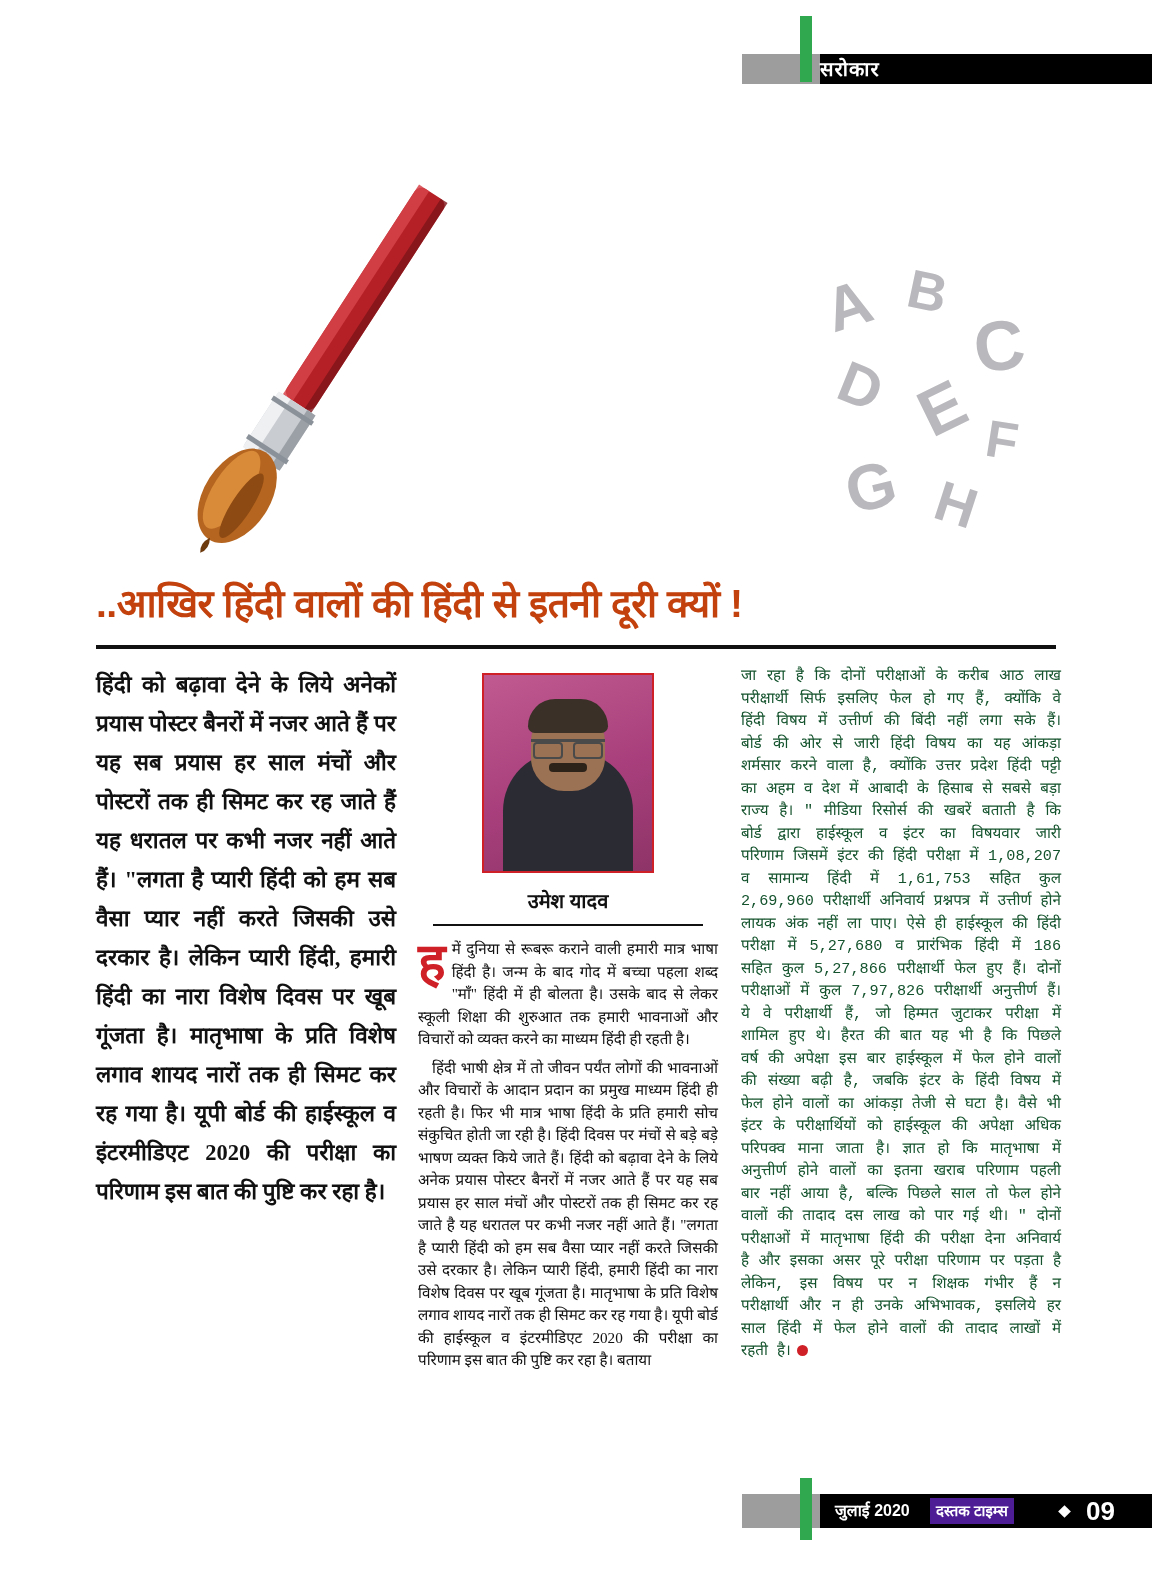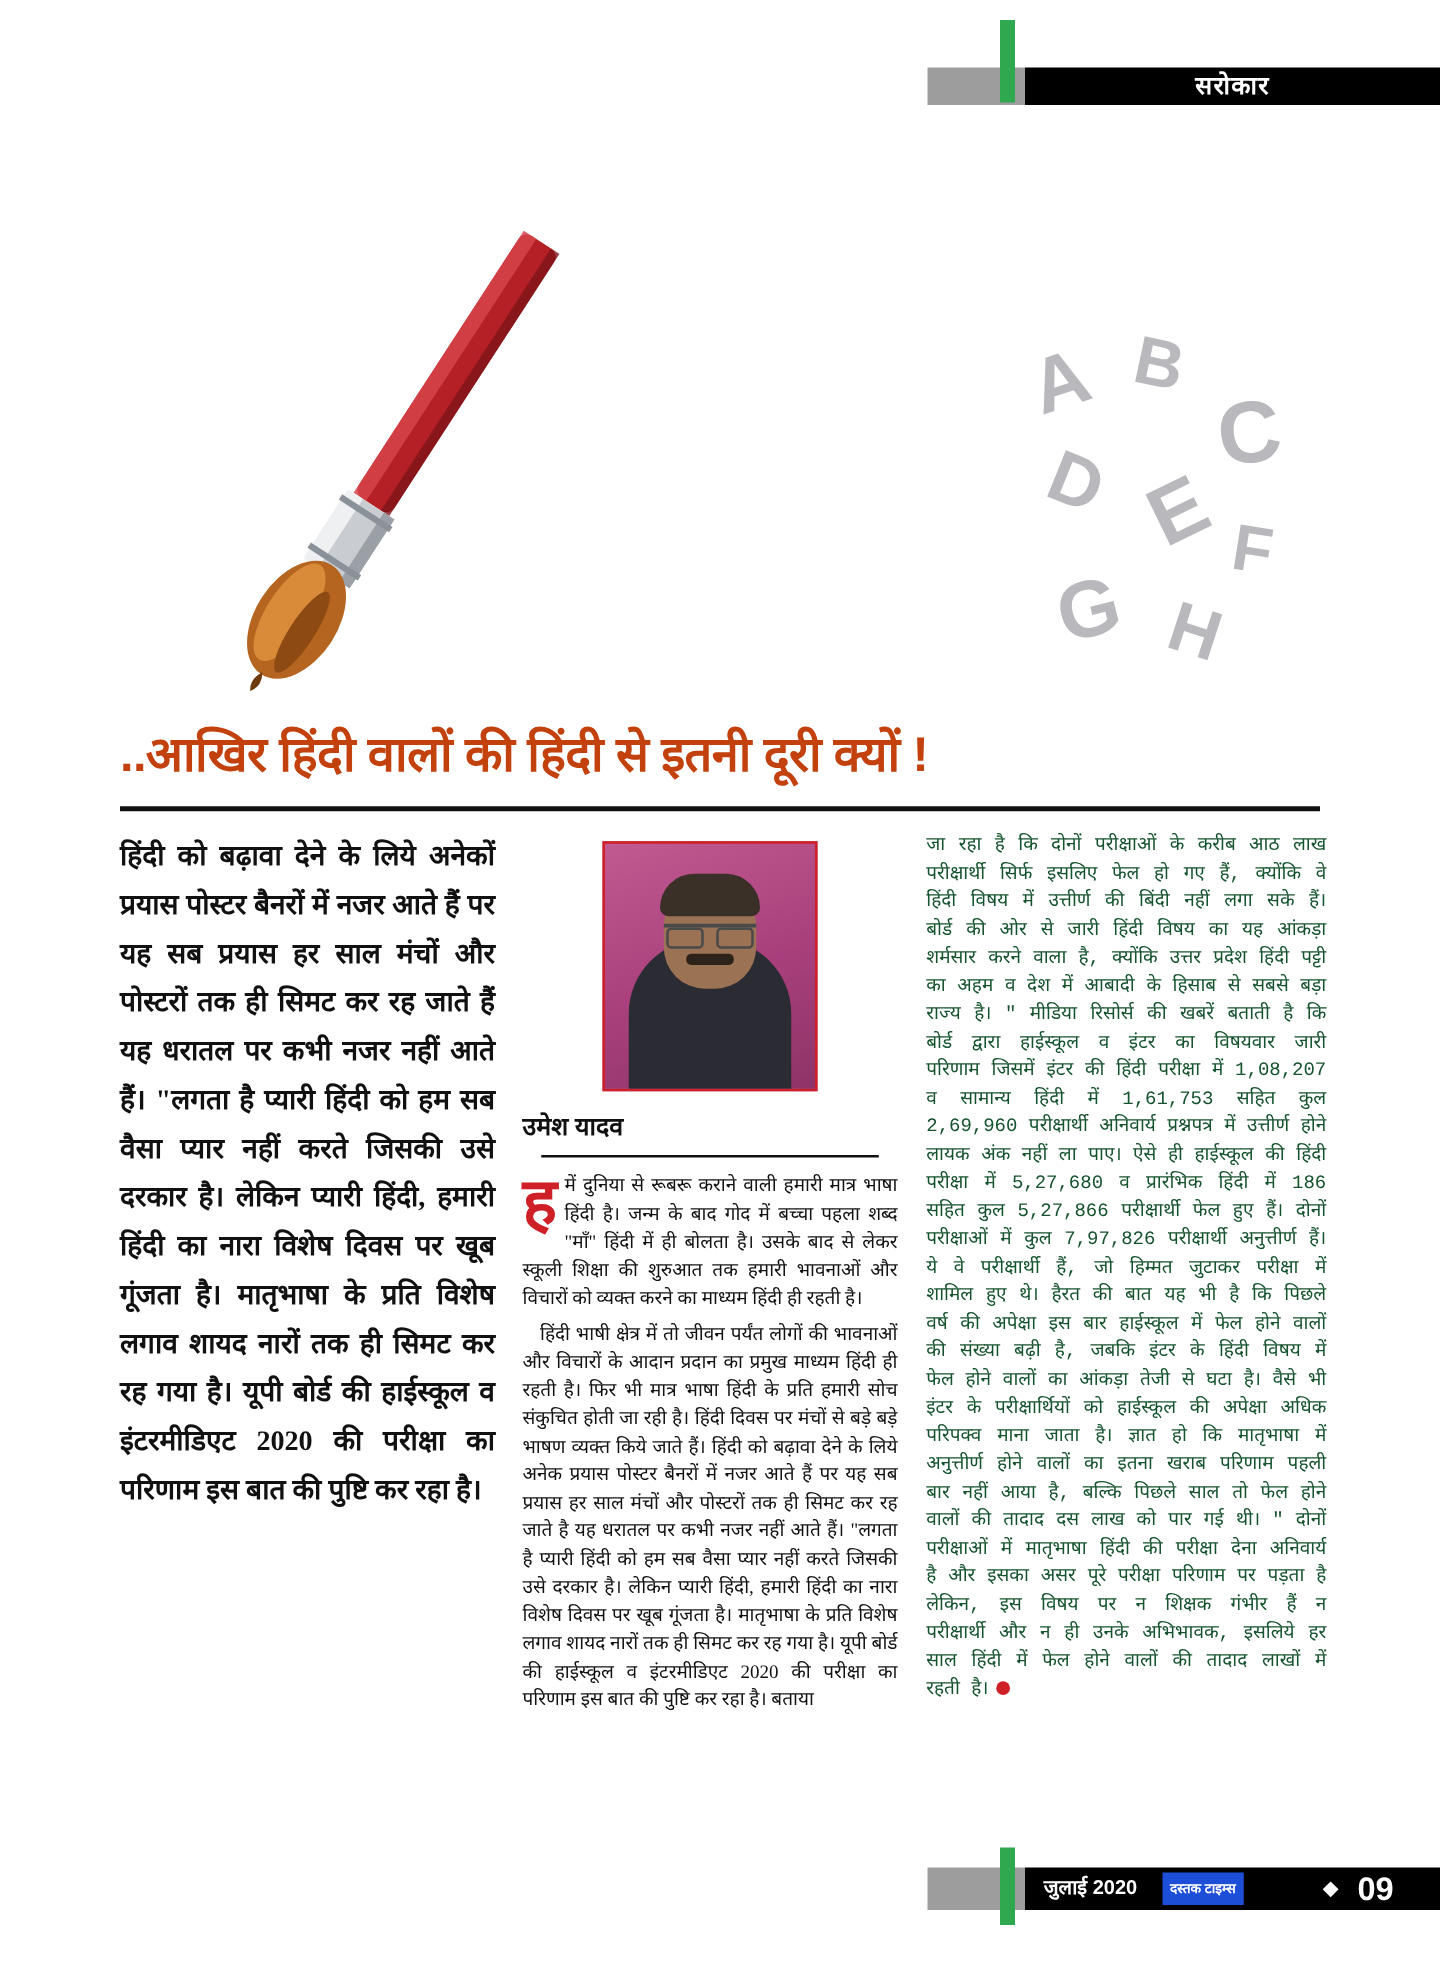--- a/index.html
+++ b/index.html
@@ -46,21 +46,20 @@
     height: 30px;
     background: #000000;
   }
   .top-bar .section-label {
     position: absolute;
     left: 820px;
     top: 10px;
     right: 0;
     height: 30px;
     line-height: 30px;
-    text-align: center;
     color: #ffffff;
     font-size: 20px;
     font-family: "Liberation Sans", sans-serif;
     font-weight: bold;
     letter-spacing: 1px;
   }
 
   
   .hero {
     position: absolute;
@@ -233,21 +232,21 @@
     left: 50%;
     top: 88px;
     transform: translateX(-50%);
     width: 38px;
     height: 9px;
     background: #2e2319;
     border-radius: 4px;
   }
 
   .byline {
-    text-align: left;
+    text-align: center;
     font-family: "Liberation Sans", sans-serif;
     font-weight: bold;
     font-size: 20px;
     margin-top: 14px;
     color: #111111;
   }
   .byline-rule {
     width: 270px;
     height: 2px;
     background: #111111;
@@ -323,25 +322,25 @@
     font-weight: bold;
     font-size: 16px;
   }
   .footer .brand {
     position: absolute;
     left: 930px;
     top: 4px;
     height: 26px;
     line-height: 26px;
     padding: 0 6px;
-    background: #1d4ed8;
+    background: #4c1d95;
     color: #ffffff;
     font-family: "Liberation Sans", sans-serif;
     font-weight: bold;
-    font-size: 11px;
+    font-size: 15px;
   }
   .footer .diamond {
     position: absolute;
     left: 1060px;
     top: 13px;
     width: 9px;
     height: 9px;
     background: #ffffff;
     transform: rotate(45deg);
   }

